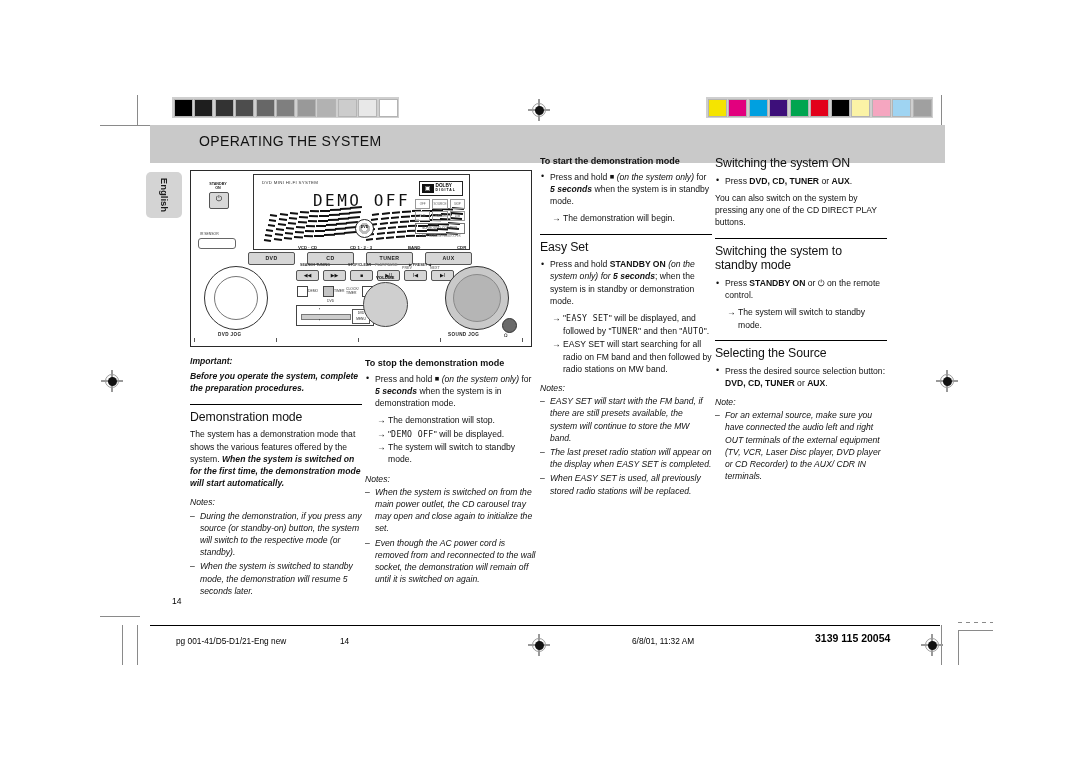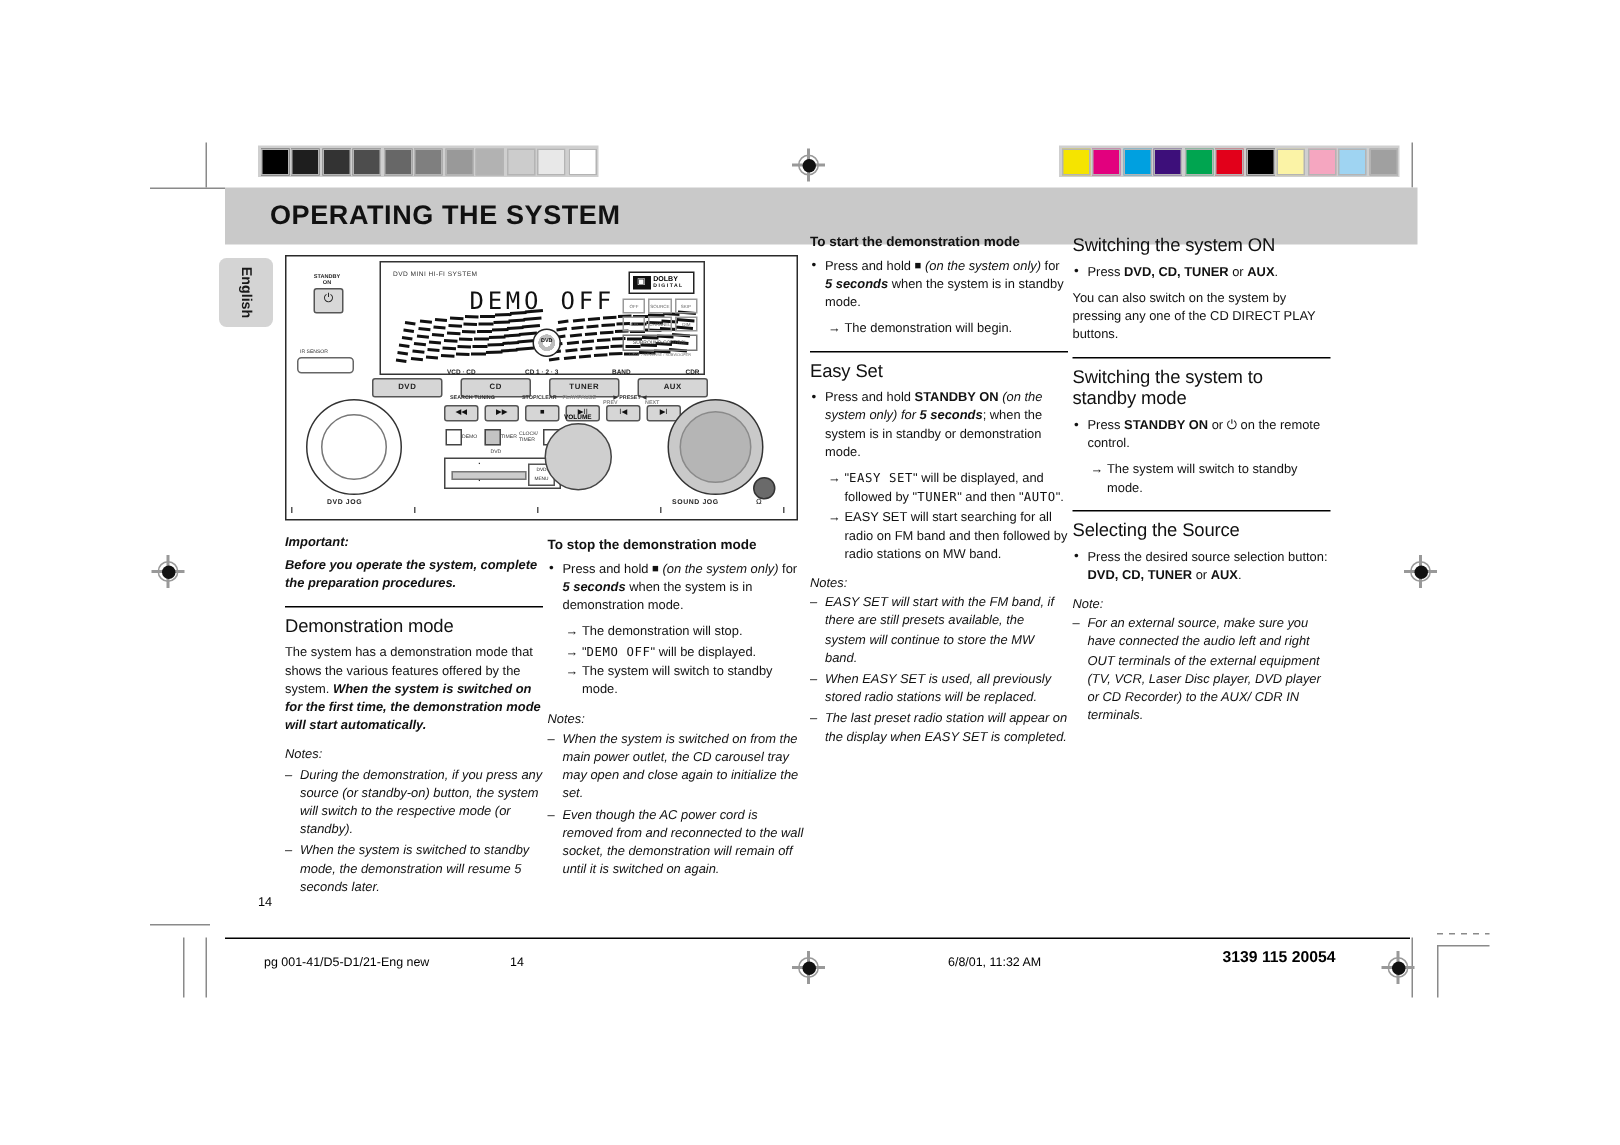--- a/index.html
+++ b/index.html
@@ -22,21 +22,21 @@
 
   .cropline{position:absolute;background:#8a8a8a;}
 
   
   .barstrip{position:absolute;display:flex;padding:1.5px;background:#cfcfcf;}
   .barstrip i{display:block;width:19px;height:18px;margin-right:1.5px;border:1px solid #b4b4b4;box-sizing:border-box;}
   .barstrip i:last-child{margin-right:0;}
 
   
   .headerband{position:absolute;left:150px;top:125px;width:795px;height:38px;background:#c9c9c9;}
-  .headertitle{position:absolute;left:180px;top:133px;font-size:18px;font-weight:bold;letter-spacing:.4px;color:#111;}
+  .headertitle{position:absolute;left:199px;top:133px;font-size:14px;font-weight:normal;letter-spacing:.4px;color:#111;}
 
   
   .langtab{position:absolute;left:146px;top:172px;width:36px;height:46px;background:#d4d4d4;border-radius:5px;}
   .langtab span{position:absolute;left:50%;top:50%;transform:translate(-50%,-50%) rotate(90deg);font-size:9.5px;font-weight:bold;white-space:nowrap;color:#1a1a1a;}
 
   
   .col{position:absolute;top:156px;width:172px;font-size:8.6px;line-height:1.42;color:#111;}
   .col1{left:190px;}
   .col2{left:365px;}
   .col3{left:540px;}
@@ -479,22 +479,22 @@
         <span class="it">for</span>
         <span class="bdit">5 seconds</span><span>; when the system is in standby or demonstration mode.</span></li>
     </ul>
     <ul class="arr">
       <li>"<span class="lcd">EASY SET</span>" will be displayed, and followed by "<span class="lcd">TUNER</span>" and then "<span class="lcd">AUTO</span>".</li>
       <li>EASY SET will start searching for all radio on FM band and then followed by radio stations on MW band.</li>
     </ul>
     <p class="noteshead">Notes:</p>
     <ul class="dash">
       <li>EASY SET will start with the FM band, if there are still presets available, the system will continue to store the MW band.</li>
+      <li>The last preset radio station will appear on the display when EASY SET is completed.</li>
       <li>When EASY SET is used, all previously stored radio stations will be replaced.</li>
-      <li>The last preset radio station will appear on the display when EASY SET is completed.</li>
     </ul>
   </div>
 
   <div class="col col4">
     <h2 class="sec">Switching the system ON</h2>
     <ul class="bul">
       <li><span>Press</span>
         <span class="bd">DVD, CD, TUNER</span>
         <span>or</span>
         <span class="bd">AUX</span>.</li>

